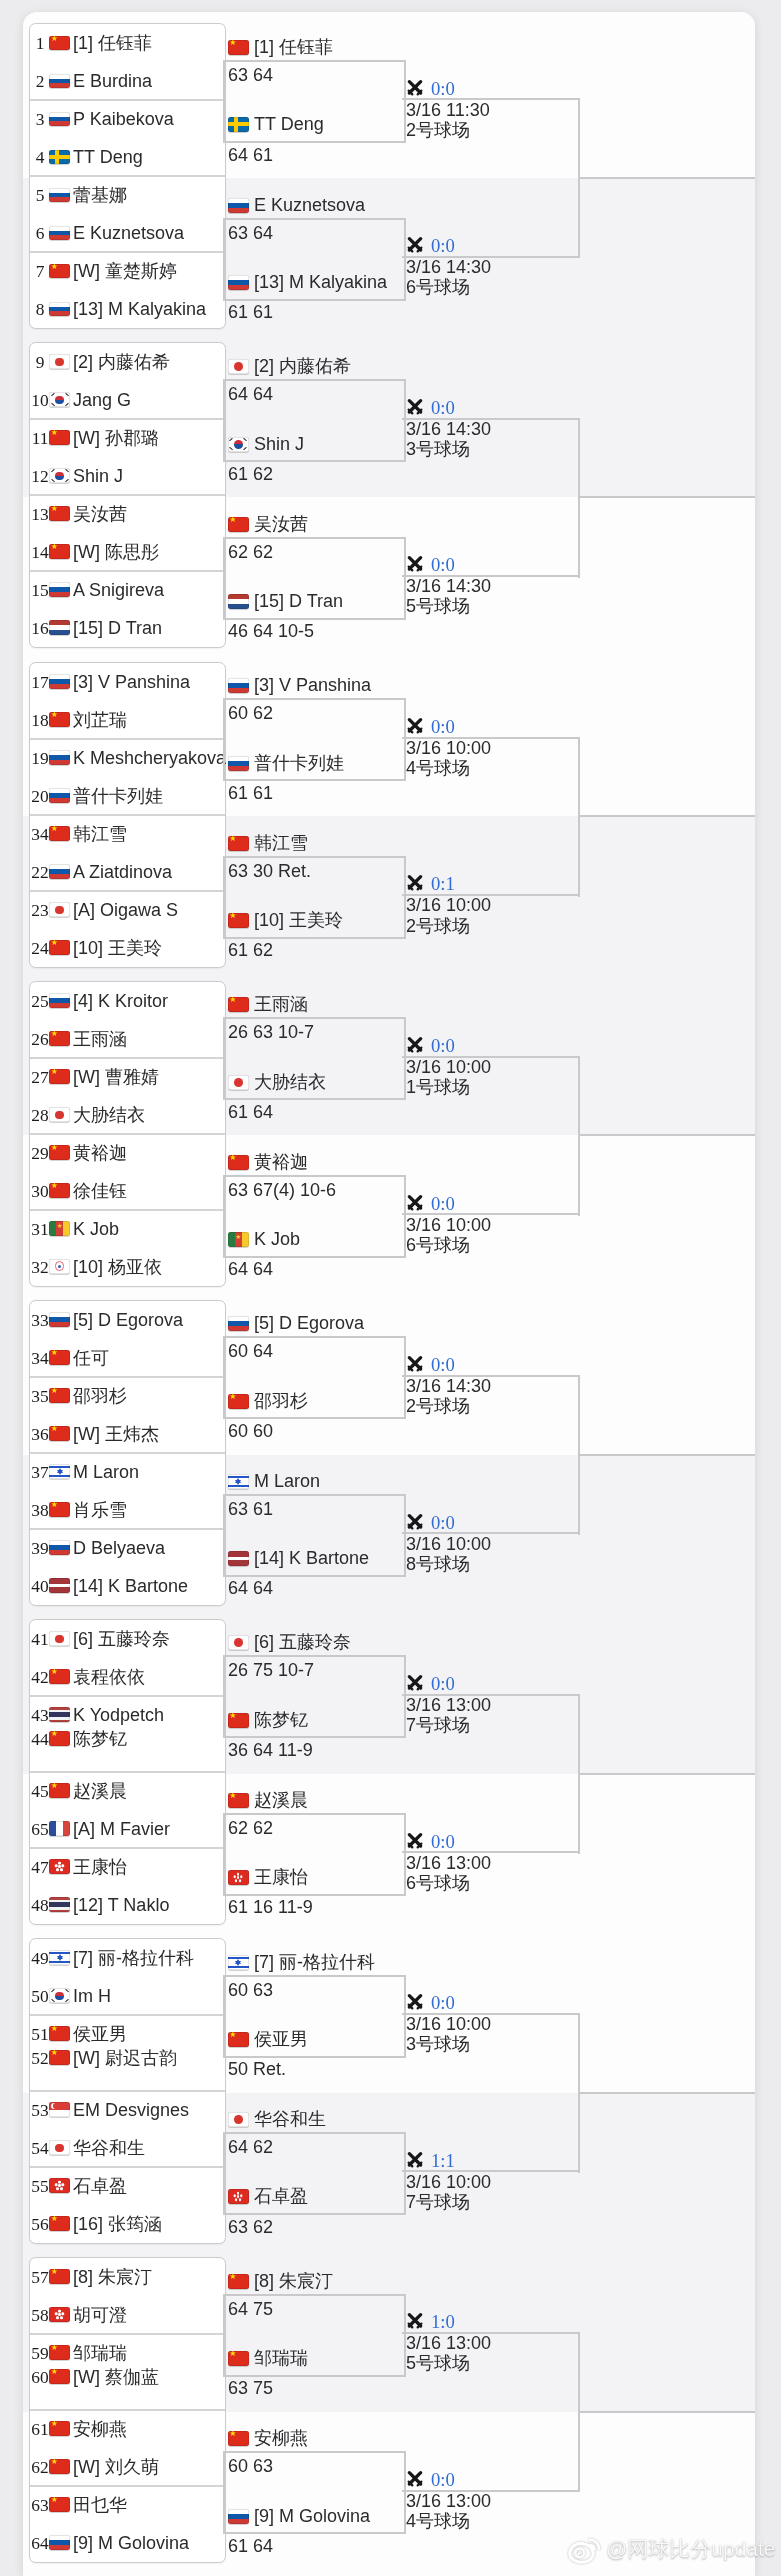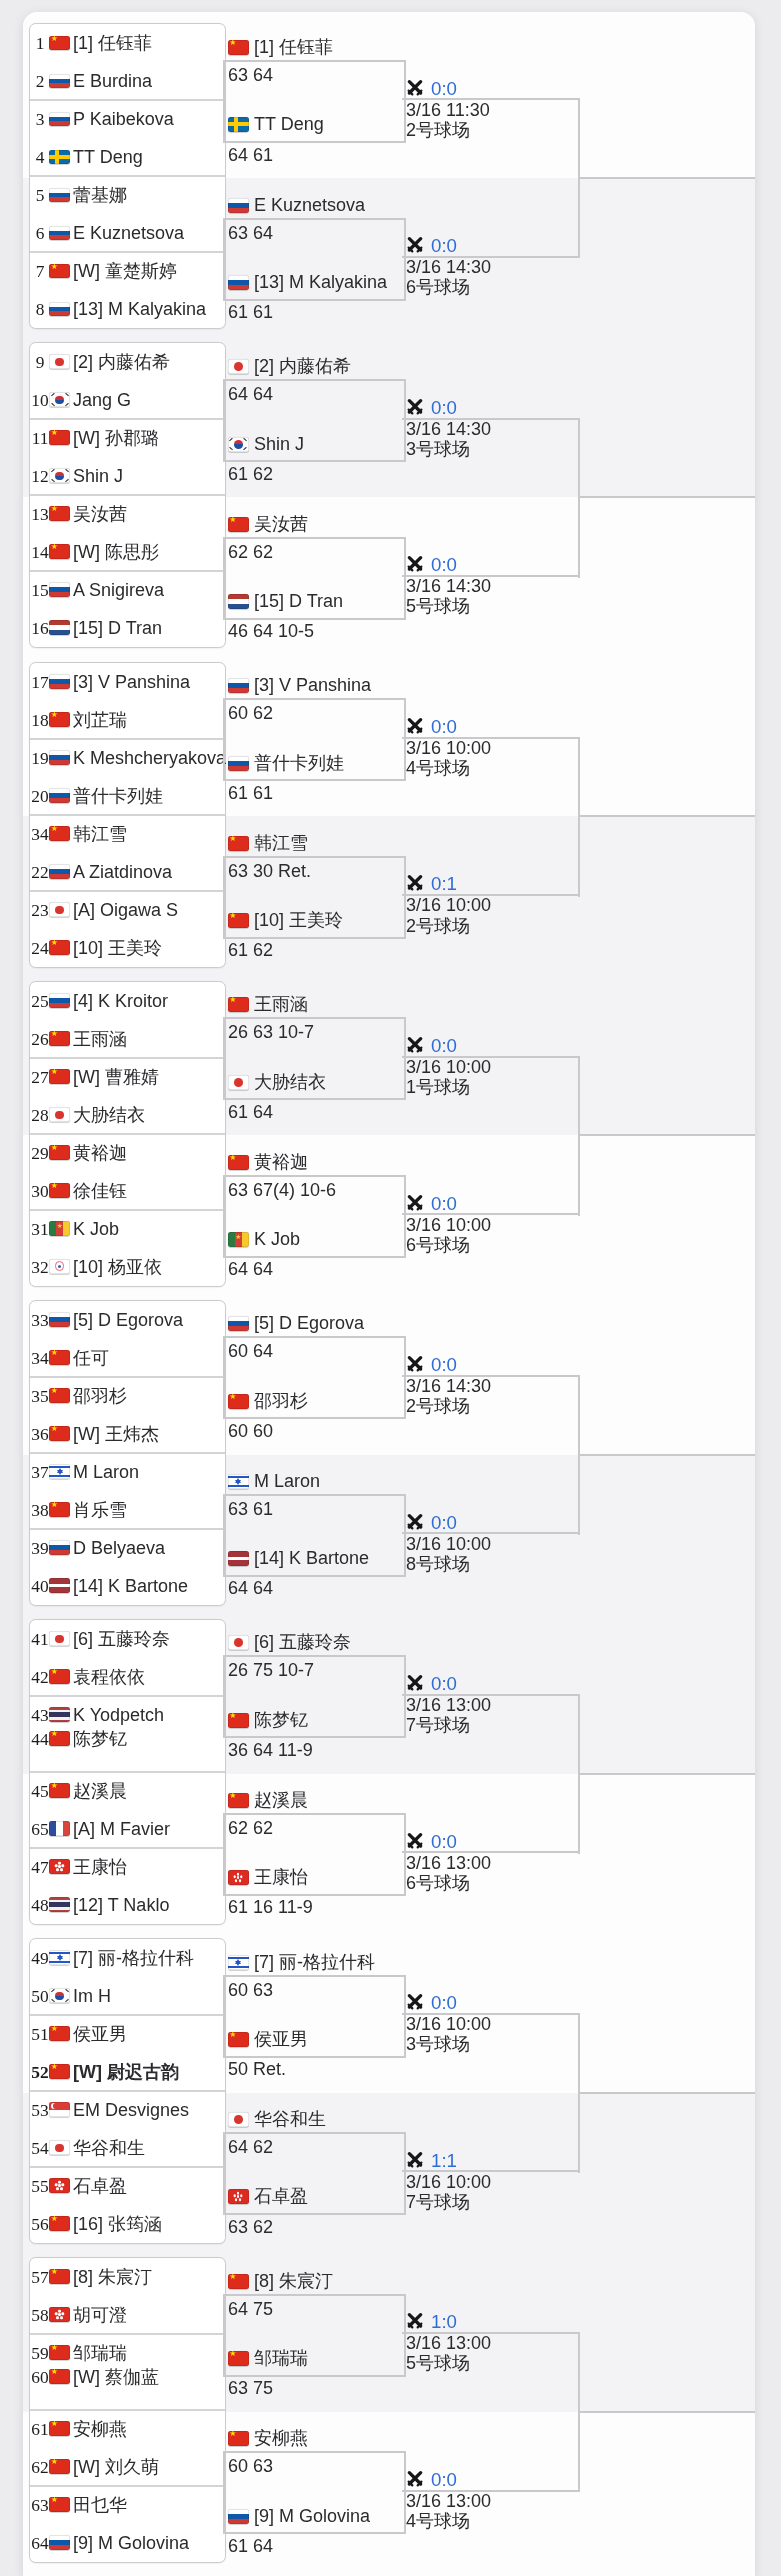--- a/index.html
+++ b/index.html
@@ -45,21 +45,21 @@
   .f-cm{background:linear-gradient(90deg,#2a7a43 0 34%,#d23f33 34% 67%,#f7c92f 67%);}
   .f-cm .star{left:7.3px;top:0.7px;color:#f7c92f;font-size:6.7px;}
   .f-tpe{background:#fff;}
   .f-tpe .ring{left:5.3px;top:2px;width:7.3px;height:7.3px;border:1.3px solid #e8647e;border-radius:50%;}
   .f-tpe .core{left:8.7px;top:5.3px;width:3.3px;height:3.3px;border-radius:50%;background:#3b5fb3;}
   .f-th{background:linear-gradient(180deg,#b5413f 0 17%,#f2f3f5 17% 34%,#33355c 34% 67%,#f2f3f5 67% 84%,#b5413f 84%);}
   .f-fr{background:linear-gradient(90deg,#2b4d9b 0 34%,#fff 34% 67%,#d8453c 67%);}
   .f-sg{background:linear-gradient(180deg,#da3c37 0 50%,#fff 50%);}
   .f-sg .c1{left:2px;top:0.7px;width:6px;height:6px;border-radius:50%;background:#fff;}
   .f-sg .c2{left:4px;top:1px;width:5.3px;height:5.3px;border-radius:50%;background:#da3c37;}
-  .minfo-h2h{position:absolute;height:23px;line-height:23px;font-size:18.7px;color:#2f6cd4;white-space:nowrap;}
+  .minfo-h2h{position:absolute;height:23px;line-height:23px;font-size:18.7px;color:#2f6cd4;white-space:nowrap;font-family:Liberation Serif, serif;}
   .minfo-txt{position:absolute;height:23px;line-height:23px;font-size:18px;color:#2b2b2e;white-space:nowrap;}
   .sword{position:absolute;width:18px;height:18px;}
   #watermark{position:absolute;left:567px;top:2529px;width:214px;height:40px;pointer-events:none;}
   #wm-text{position:absolute;left:39px;top:5.3px;font-size:21px;line-height:29px;color:rgba(255,255,255,.92);
            text-shadow:0 0.7px 2px rgba(100,100,105,.45),0 0 0.7px rgba(120,120,125,.4);white-space:nowrap;}
   #wm-icon{position:absolute;left:0;top:5.3px;filter:drop-shadow(0 0.7px 1.3px rgba(100,100,105,.45));}
 </style>
 </head>
 <body>
 
@@ -825,21 +825,21 @@
             </div>
             <div class="pname">Im H</div>
           </div>
           <div class="prow" style="top: 76px;">
             <div class="pnum">51</div>
             <div class="flag f-cn" style="left: 19.4px; top: 11.3px;">
               <span class="star">★</span>
             </div>
             <div class="pname">侯亚男</div>
           </div>
-          <div class="prow" style="top: 114px; font-weight: bold;">
+          <div class="prow" style="top: 100px;">
             <div class="pnum">52</div>
             <div class="flag f-cn" style="left: 19.4px; top: 11.3px;">
               <span class="star">★</span>
             </div>
             <div class="pname">[W] 尉迟古韵</div>
           </div>
           <div class="prow" style="top: 152px;">
             <div class="pnum">53</div>
             <div class="flag f-sg" style="left: 19.4px; top: 11.3px;">
               <span class="c1"></span>
@@ -1052,14 +1052,24 @@
           </svg>
           <div class="minfo-h2h" style="left: 431px; top: 2468px; color: rgb(47, 108, 212);">0:0</div>
           <div class="minfo-txt" style="left: 406px; top: 2490px;">3/16 13:00</div>
           <div class="minfo-txt" style="left: 406px; top: 2510px;">4号球场</div>
         </div>
         <div class="hline" style="left: 402px; top: 2490px; width: 178px; height: 2px;"></div>
         <div class="vline" style="left: 578px; top: 2332px; width: 2px; height: 160px;"></div>
         <div class="hline" style="left: 578px; top: 2411px; width: 177px; height: 2px;"></div>
       </div>
     </div>
+  <div id="watermark">
+    <svg id="wm-icon" width="35" height="31" viewBox="0 0 52 46" fill="none">
+      <path d="M23 14 C13 13 4 20 4 29 C4 37 13 42 22 42 C32 42 39 36 39 29 C39 21 31 15 23 14 Z" stroke="#ffffff" stroke-width="4.5"></path>
+      <circle cx="19" cy="28" r="6.5" stroke="#ffffff" stroke-width="3.5"></circle>
+      <circle cx="17.5" cy="29.5" r="2" fill="#ffffff"></circle>
+      <path d="M34.5 16.5 A6 6 0 0 1 40.5 22.5" stroke="#ffffff" stroke-width="4" stroke-linecap="round"></path>
+      <path d="M34 8.5 A13.5 13.5 0 0 1 47.5 22" stroke="#ffffff" stroke-width="4" stroke-linecap="round"></path>
+    </svg>
+    <span id="wm-text">@网球比分update</span>
+  </div>
 </div>
 
 
 </body></html>

